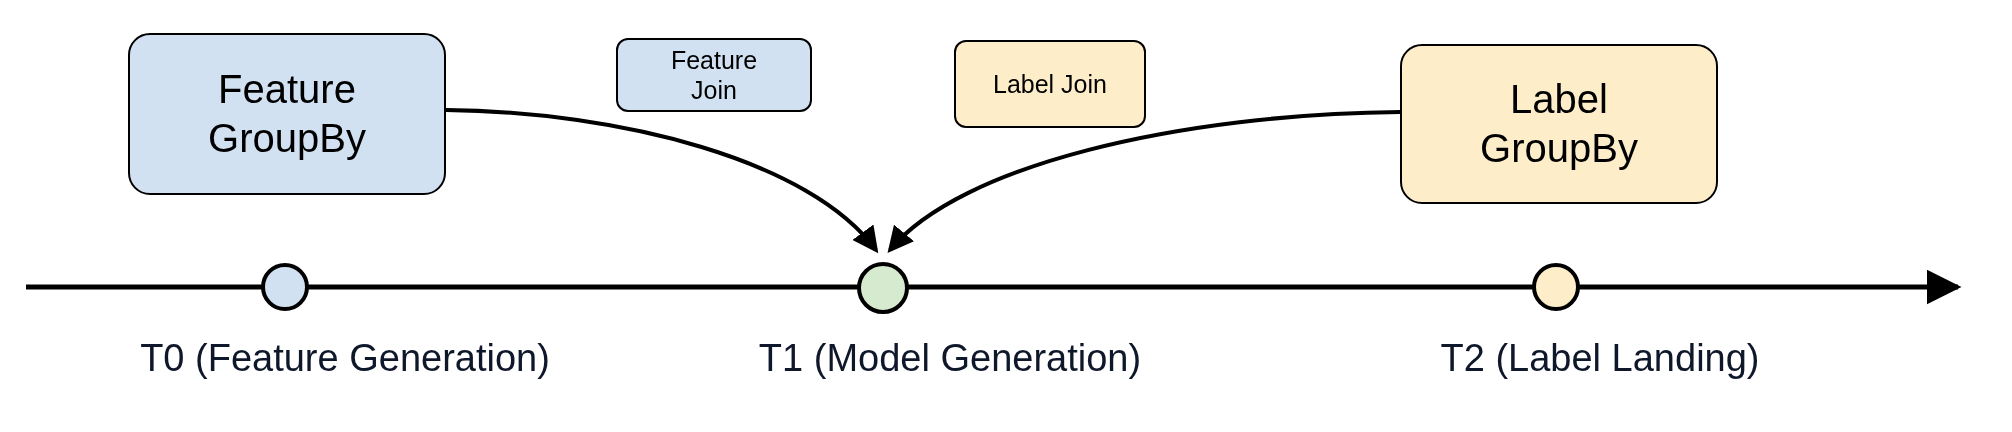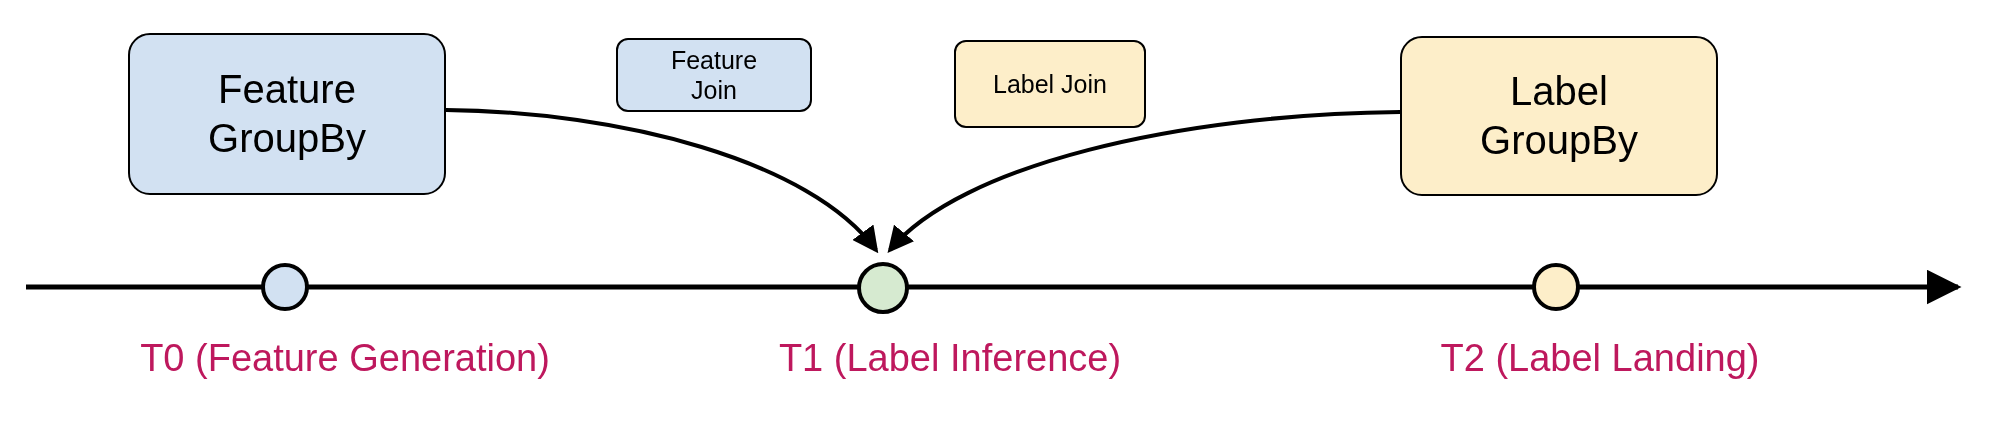--- a/index.html
+++ b/index.html
@@ -46,26 +46,26 @@
   .node-small {
     border-radius: 12px;
     font-size: 25px;
   }
   .fill-blue  { background: #d2e1f2; }
   .fill-cream { background: #fdeec9; }
 
   #feature-groupby-box { left: 128px; top: 33px;  width: 318px; height: 162px; }
   #feature-join-box    { left: 616px; top: 38px;  width: 196px; height: 74px;  }
   #label-join-box      { left: 954px; top: 40px;  width: 192px; height: 88px;  }
-  #label-groupby-box   { left: 1400px; top: 36px; width: 318px; height: 160px; }
+  #label-groupby-box   { left: 1400px; top: 44px; width: 318px; height: 160px; }
 
   .axis-label {
     position: absolute;
     font-size: 38px;
-    color: #be185d;
+    color: #0f172a;
     text-align: left;
     white-space: nowrap;
     transform: translateX(-50%);
   }
   #label-t0 { left: 345px;  top: 337px; }
   #label-t1 { left: 950px;  top: 337px; }
   #label-t2 { left: 1600px; top: 337px; }
 </style>
 </head>
 <body>
@@ -100,17 +100,17 @@
   <div class="node-box node-small fill-blue" id="feature-join-box">Feature
 Join</div>
 
   <div class="node-box node-small fill-cream" id="label-join-box">Label Join</div>
 
   <div class="node-box node-big fill-cream" id="label-groupby-box">Label
 GroupBy</div>
 
   <div class="axis-label" id="label-t0">T0 (Feature Generation)</div>
 
-  <div class="axis-label" id="label-t1">T1 (Label Inference)</div>
+  <div class="axis-label" id="label-t1">T1 (Model Generation)</div>
 
   <div class="axis-label" id="label-t2">T2 (Label Landing)</div>
 
 </div>
 
 </body></html>

